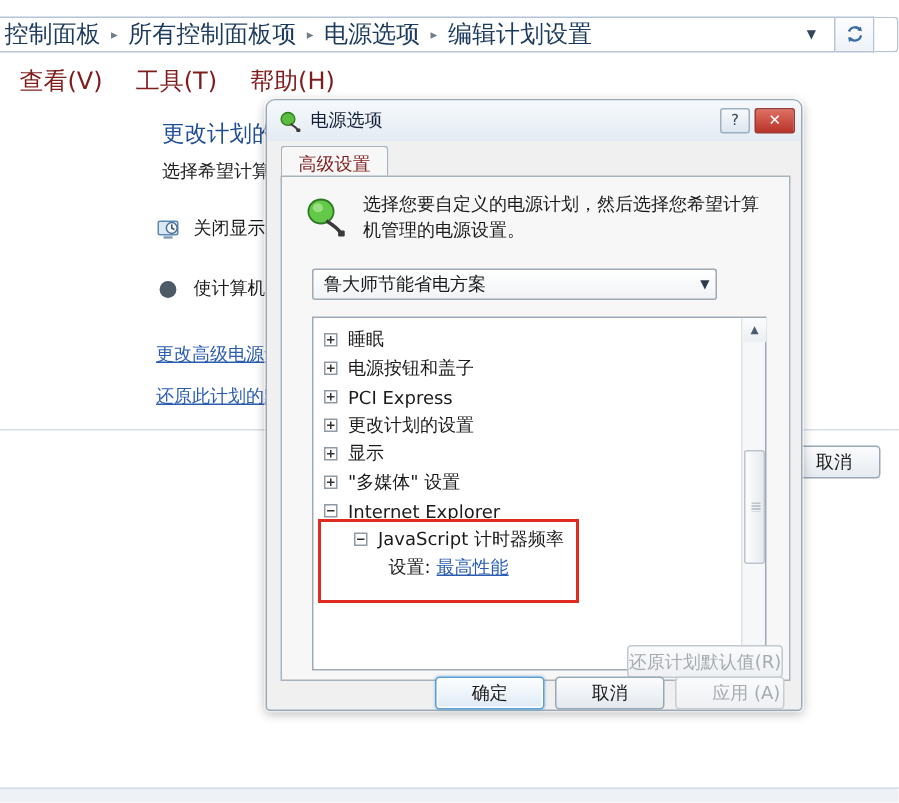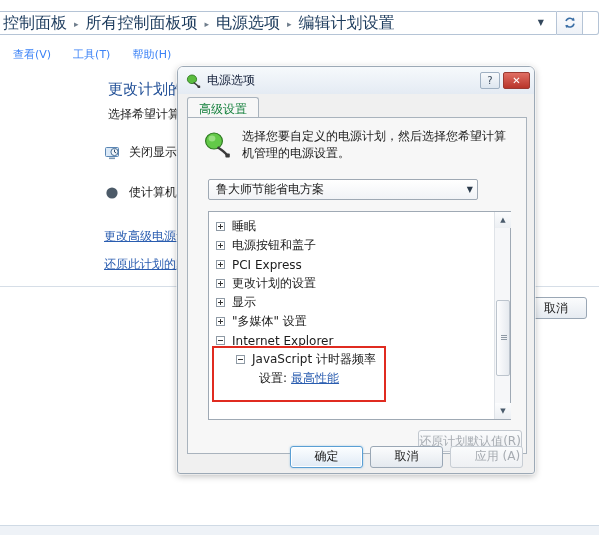--- a/index.html
+++ b/index.html
@@ -60,21 +60,21 @@
     background: #ffffff;
   }
 
   
   #menu-bar {
     position: absolute; left: 0; top: 43px; width: 599px; height: 22px;
     display: flex; align-items: center;
     padding-left: 2px;
   }
   .menu-item {
-    font-size: 11px; color: #3b82f6; padding: 2px 11px;
+    font-size: 16px; color: #7f1d1d; padding: 2px 11px;
     white-space: nowrap;
   }
 
   
   #content-pane {
     position: absolute; left: 0; top: 66px; width: 599px; height: 220px;
     background: #ffffff;
   }
   #page-heading {
     position: absolute; left: 108px; top: 14px;
@@ -162,21 +162,21 @@
   
   #tab-strip {
     position: absolute; left: 9px; top: 30px; width: 340px; height: 21px;
   }
   #tab-advanced {
     position: absolute; left: 0; top: 0;
     height: 21px; padding: 2px 11px 0 11px;
     background: #f7f7f7;
     border: 1px solid #a9b3bd; border-bottom: none;
     border-radius: 3px 3px 0 0;
-    font-size: 12px; color: #15803d;
+    font-size: 12px; color: #7f1d1d;
     display: flex; align-items: center;
   }
   #tab-body {
     position: absolute; left: 9px; top: 50px; width: 340px; height: 337px;
     background: #f7f7f7;
     border: 1px solid #a9b3bd;
   }
 
   #dialog-desc {
     position: absolute; left: 13px; top: 10px; width: 316px;
@@ -189,21 +189,21 @@
     position: absolute; left: 20px; top: 61px; width: 270px; height: 21px;
     border: 1px solid #9fa9b4; border-radius: 2px;
     background: linear-gradient(#ffffff, #f1f3f6);
     display: flex; align-items: center;
     padding: 0 4px 0 7px;
     font-size: 12px; color: #1b1b1b;
   }
   #plan-combo-arrow { margin-left: auto; font-size: 8px; color: #2b3a4a; }
 
   #settings-tree-wrap {
-    position: absolute; left: 20px; top: 93px; width: 303px; height: 209px;
+    position: absolute; left: 20px; top: 93px; width: 303px; height: 236px;
     background: #ffffff;
     border: 1px solid #9fa9b4;
     display: flex;
   }
   #settings-tree {
     flex: 1 1 auto; position: relative;
     padding: 5px 0 0 0;
     overflow: hidden;
   }
   .tree-row {
@@ -269,21 +269,21 @@
     width: 104px; height: 22px;
     border: 1px solid #c2c8cf; border-radius: 3px;
     background: linear-gradient(#fafbfc, #eef0f3);
     font-size: 12px; color: #a6abb1;
     display: flex; align-items: center; justify-content: center;
     white-space: nowrap;
   }
 
   #dialog-footer {
     position: absolute; left: 0; right: 0; bottom: 0; height: 33px;
-    display: flex; align-items: center; justify-content: flex-end;
+    display: flex; align-items: flex-end; justify-content: flex-end;
     gap: 7px; padding-right: 11px;
   }
   .dlg-button {
     width: 73px; height: 22px;
     border: 1px solid #9aa7b5; border-radius: 3px;
     background: linear-gradient(#fbfcfd, #e4e9ef);
     font-size: 12px; color: #1b1b1b;
     display: flex; align-items: center; justify-content: center;
     white-space: nowrap;
   }

